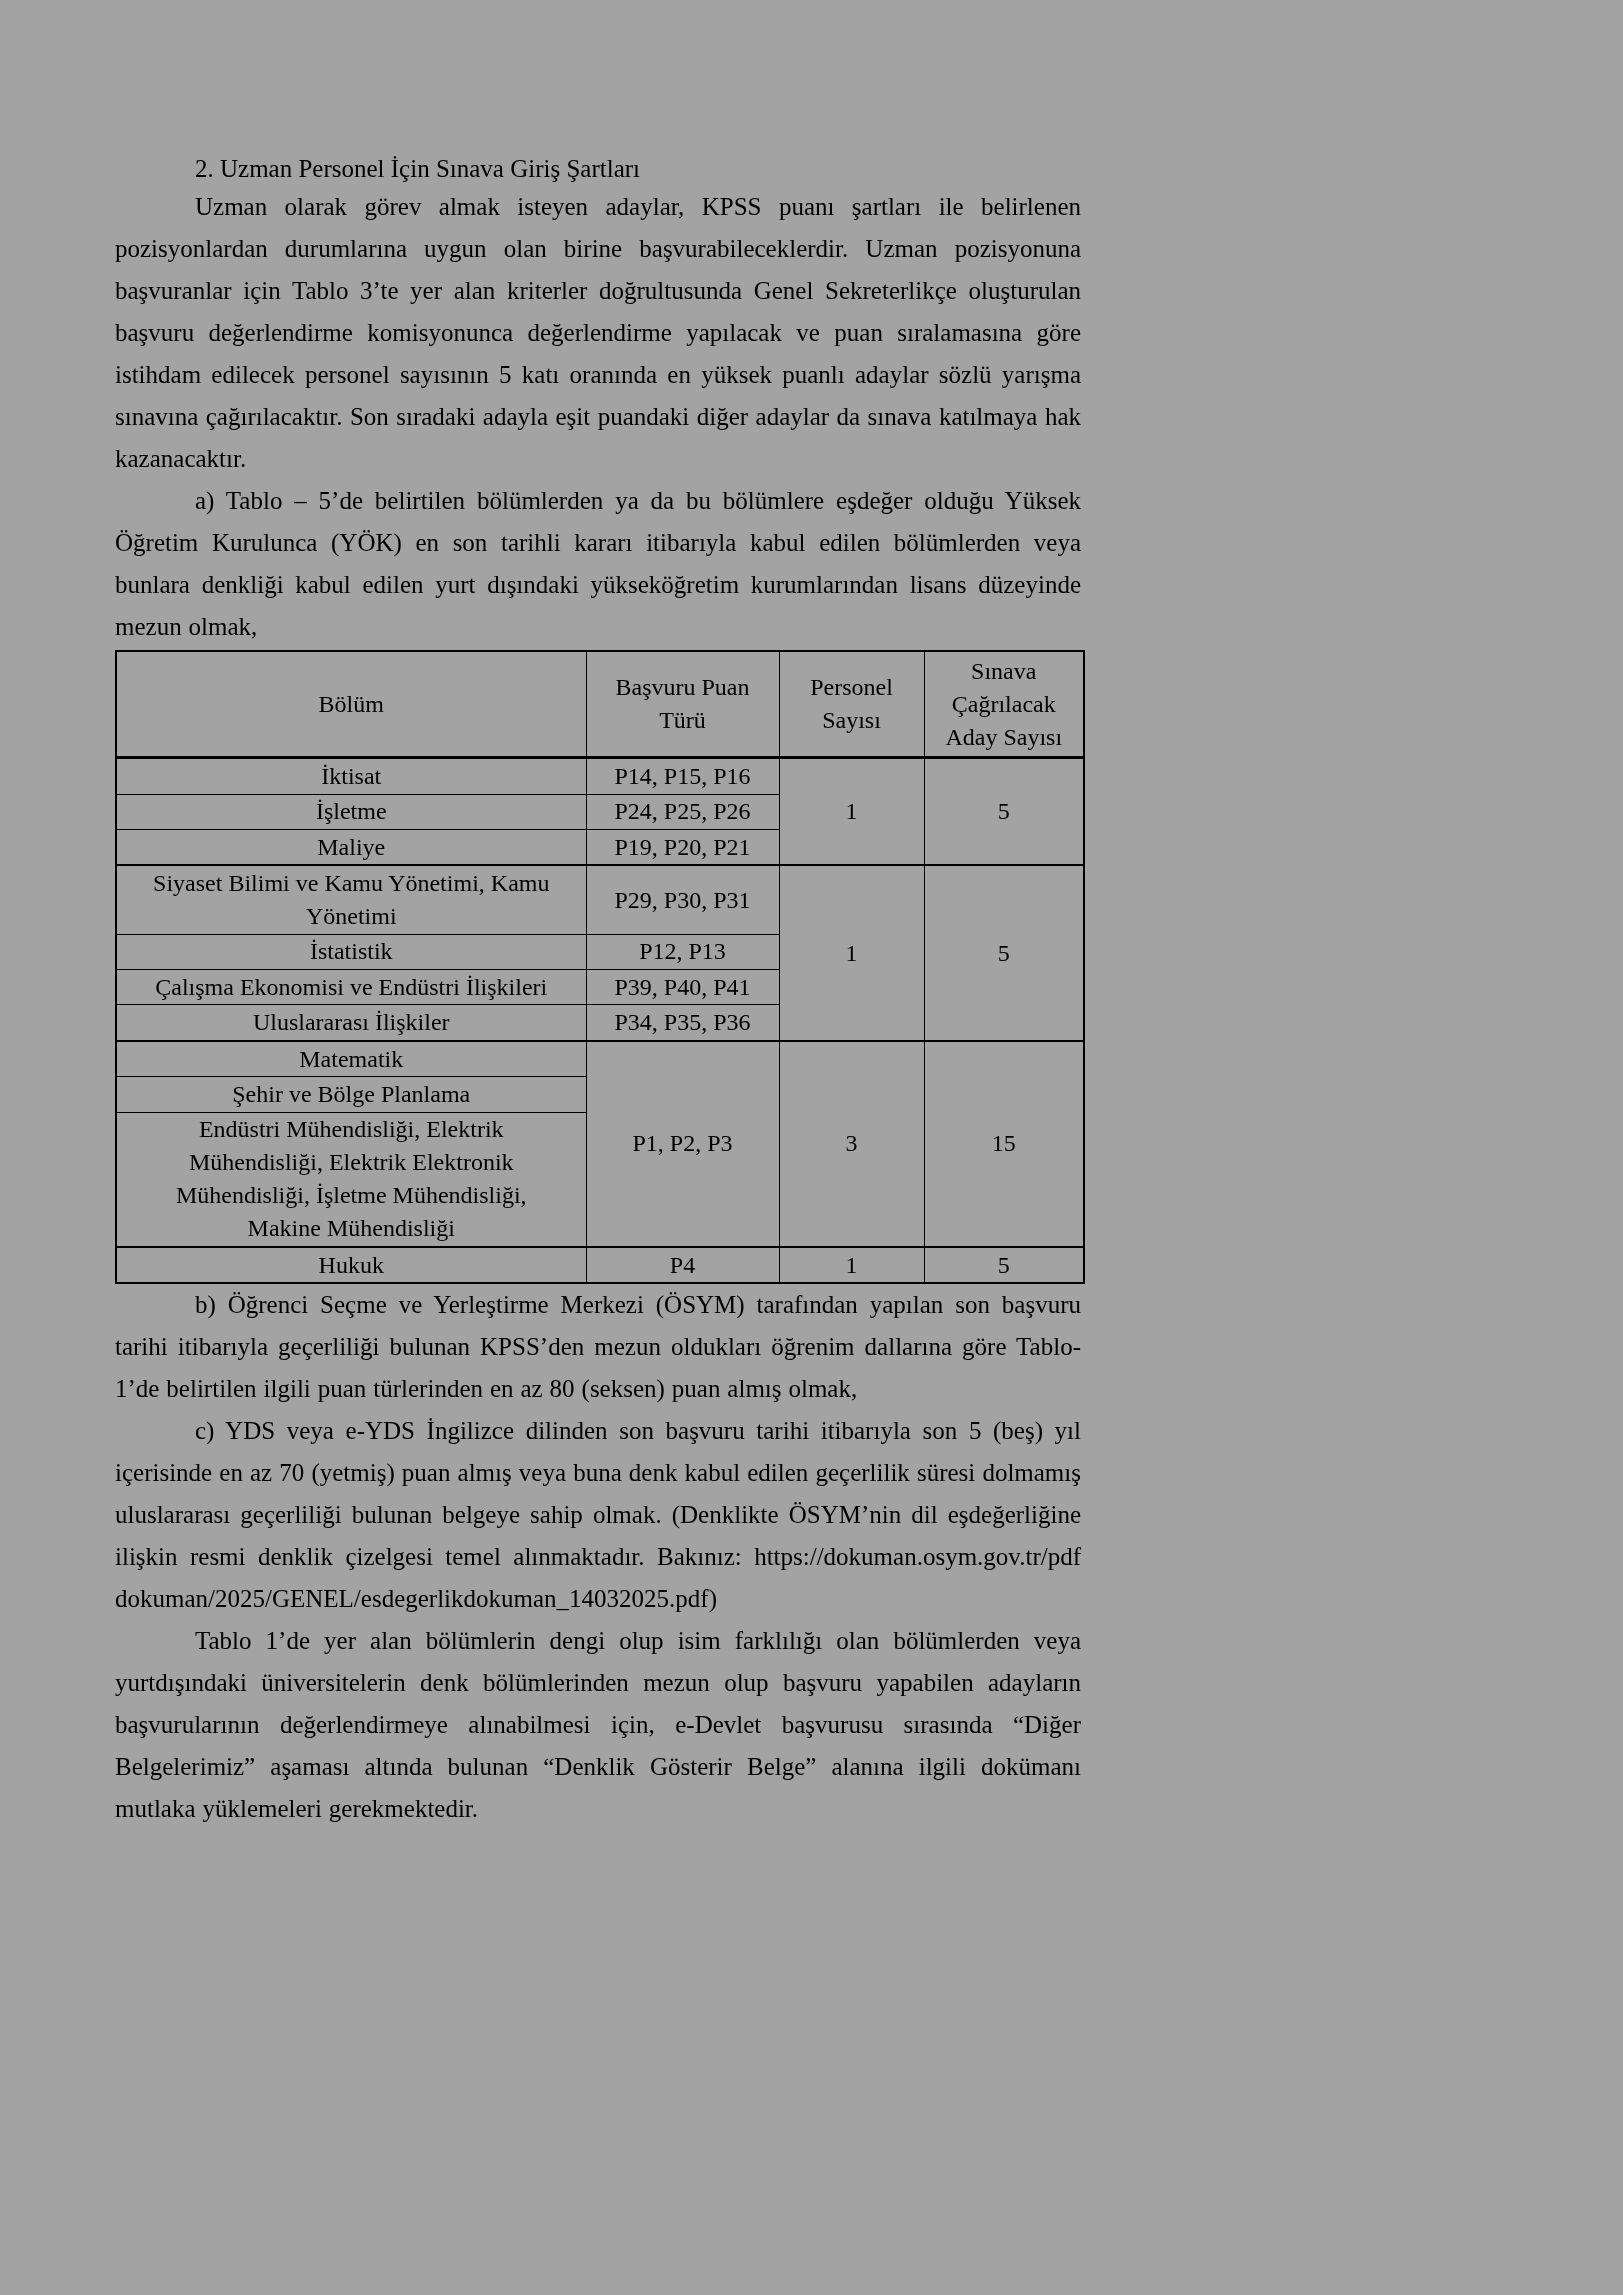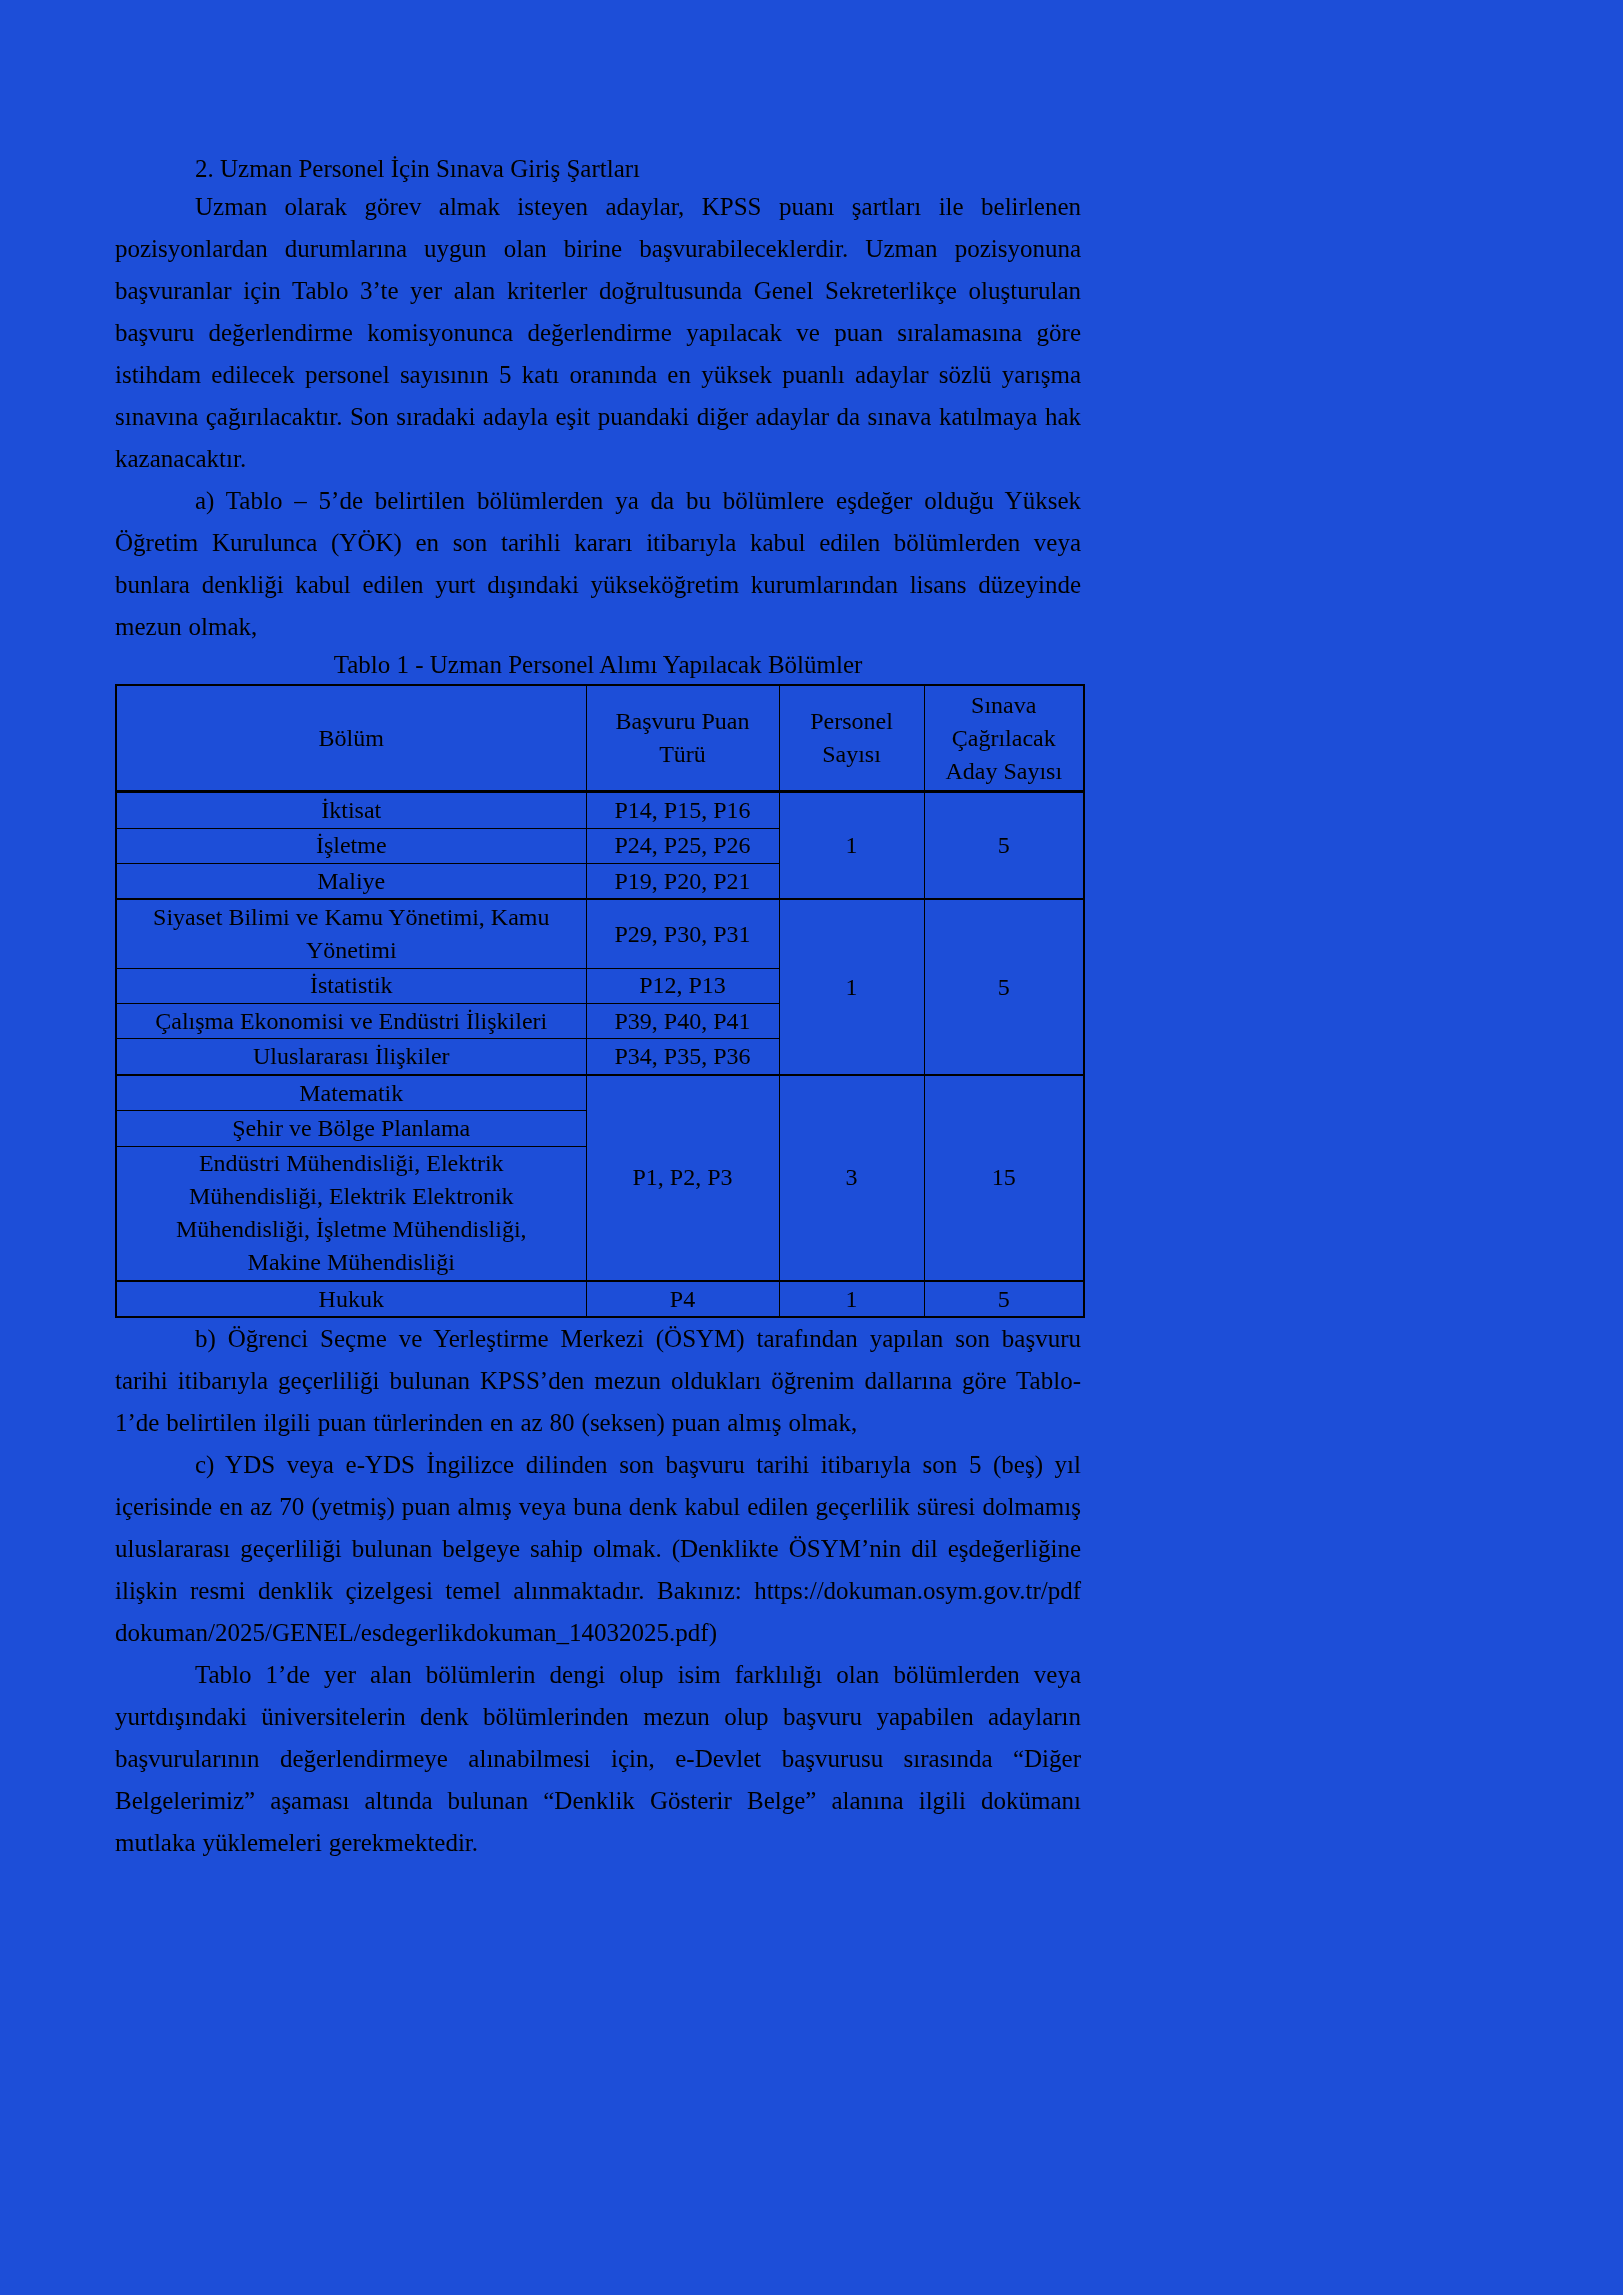--- a/index.html
+++ b/index.html
@@ -4,21 +4,21 @@
 <style>
   html, body {
     margin: 0;
     padding: 0;
     background: #ffffff;
   }
   .page {
     position: relative;
     width: 1623px;
     height: 2295px;
-    background: #1d4ed8;
+    background: #a3a3a3;
     color: #000000;
     font-family: "Liberation Serif", "DejaVu Serif", serif;
     overflow: hidden;
   }
   .content {
     position: absolute;
     left: 115px;
     top: 152px;
     width: 966px;
   }
@@ -83,21 +83,20 @@
 <div class="page">
   <div class="content">
 
     <p class="heading">2. Uzman Personel İçin Sınava Giriş Şartları</p>
 
     <p class="para">Uzman olarak görev almak isteyen adaylar, KPSS puanı şartları ile belirlenen pozisyonlardan durumlarına uygun olan birine başvurabileceklerdir. Uzman pozisyonuna başvuranlar için Tablo 3’te yer alan kriterler doğrultusunda Genel Sekreterlikçe oluşturulan başvuru değerlendirme komisyonunca değerlendirme yapılacak ve puan sıralamasına göre istihdam edilecek personel sayısının 5 katı oranında en yüksek puanlı adaylar sözlü yarışma sınavına çağırılacaktır. Son sıradaki adayla eşit puandaki diğer adaylar da sınava katılmaya hak kazanacaktır.</p>
 
 
     <p class="para">a) Tablo – 5’de belirtilen bölümlerden ya da bu bölümlere eşdeğer olduğu Yüksek Öğretim Kurulunca (YÖK) en son tarihli kararı itibarıyla kabul edilen bölümlerden veya bunlara denkliği kabul edilen yurt dışındaki yükseköğretim kurumlarından lisans düzeyinde mezun olmak,</p>
 
-    <p class="caption">Tablo 1 - Uzman Personel Alımı Yapılacak Bölümler</p>
 
     <table class="t1">
       <colgroup>
         <col class="col-bolum">
         <col class="col-puan">
         <col class="col-personel">
         <col class="col-aday">
       </colgroup>
       <tbody>
         <tr class="head">

